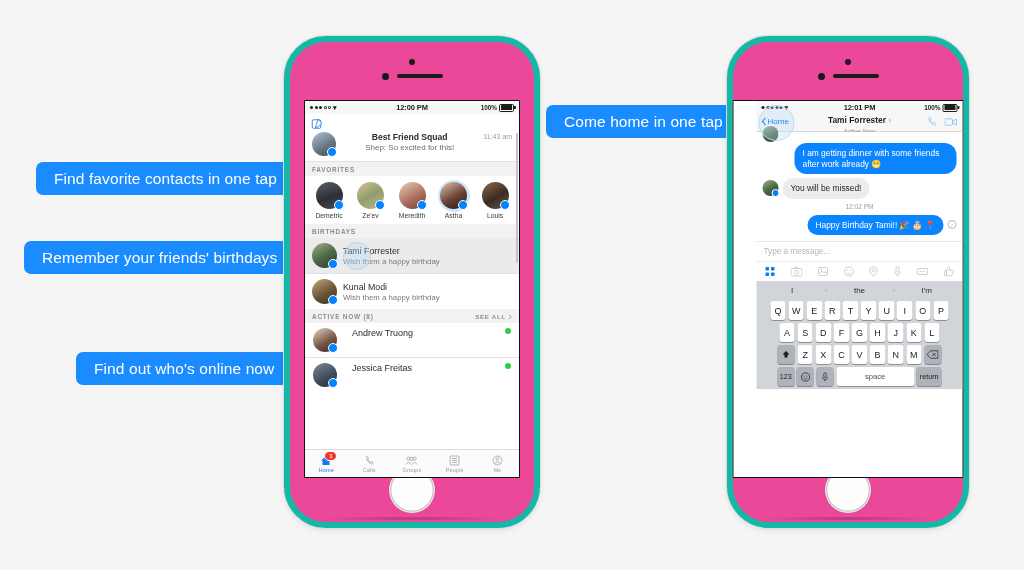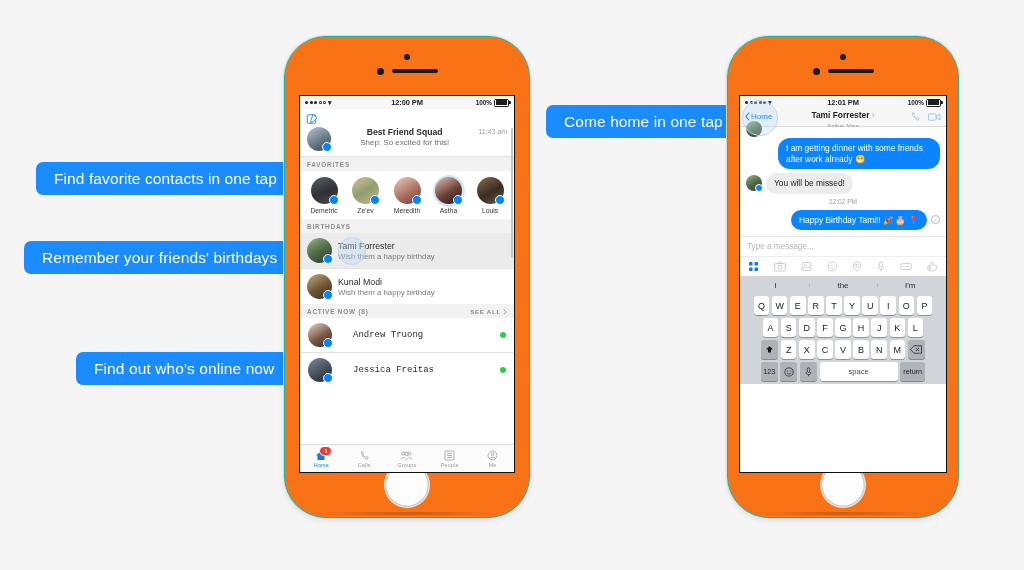--- a/index.html
+++ b/index.html
@@ -36,24 +36,24 @@
     border-left:9px solid #1a8cff;
   }
   #callout-favorites{left:36px;top:162px;}
   #callout-birthdays{left:24px;top:241px;}
   #callout-online{left:76px;top:352px;}
   #callout-home{left:546px;top:105px;align-items:center;}
 
   
   .phone{
     position:absolute;
-    background:#f97316;
+    background:#ec4899;
     border-radius:42px;
     box-shadow:0 0 0 1px #dcdcdc, 0 2px 6px rgba(0,0,0,.10);
-    border:1px solid #14b8a6;
+    border:6px solid #14b8a6;
   }
   .phone::after{ 
     content:"";position:absolute;left:8%;right:8%;bottom:2px;height:3px;
     background:linear-gradient(90deg,rgba(0,0,0,0) 0%,rgba(0,0,0,.18) 50%,rgba(0,0,0,0) 100%);
     border-radius:50%;
   }
   #phone-left{left:284px;top:36px;width:244px;height:480px;}
   #phone-right{left:727px;top:36px;width:230px;height:480px;}
 
   .speaker{
@@ -68,21 +68,21 @@
     background:#fdfdfd;
     box-shadow:0 0 0 1.4px #c9c9c9 inset, 0 0 0 1px #e8e8e8;
   }
 
   .screen{
     position:absolute;left:50%;transform:translateX(-50%);
     background:#ffffff;overflow:hidden;
     border:1.5px solid #111;
   }
   #phone-left .screen{top:58px;width:214px;height:376px;}
-  #phone-right .screen{top:58px;width:206px;height:376px;}
+  #phone-right .screen{top:58px;width:206px;height:376px;padding-left:23px;}
 
   
   .statusbar{
     height:13px;display:flex;align-items:center;
     font-size:7px;color:#1d1d1d;background:#f7f7f7;
     padding:0 5px;font-weight:bold;
   }
   .sb-left{display:flex;align-items:center;gap:2px;flex:1;}
   .sb-dots{display:flex;gap:1.5px;align-items:center;}
   .sb-dots i{width:3px;height:3px;border-radius:50%;background:#1d1d1d;display:block;}
@@ -144,21 +144,21 @@
   .tap-ring{
     position:absolute;width:26px;height:26px;border-radius:50%;
     border:1.2px solid #bcd8f0;background:rgba(180,215,245,.35);
     left:38px;top:50%;transform:translateY(-50%);
   }
   .bday-av{width:25px;height:25px;border-radius:50%;position:relative;flex:0 0 auto;}
   .bday-av .img{width:100%;height:100%;border-radius:50%;overflow:hidden;display:block;}
   .bday-name{font-size:8.8px;color:#2b2b2b;margin-bottom:1px;}
   .bday-sub{font-size:7.8px;color:#7a7a7a;}
 
-  .active-row{display:flex;gap:21px;align-items:center;padding:5px 8px;background:#fff;font-family:Liberation Mono, monospace;}
+  .active-row{display:flex;gap:15px;padding:5px 8px;background:#fff;}
   .active-av{width:24px;height:24px;border-radius:50%;position:relative;flex:0 0 auto;}
   .active-av .img{width:100%;height:100%;border-radius:50%;overflow:hidden;display:block;}
   .active-name{flex:1;font-size:9px;color:#2b2b2b;}
   .dot-online{width:6px;height:6px;border-radius:50%;background:#2fcc4a;flex:0 0 auto;}
 
   .tabbar{
     position:absolute;left:0;right:0;bottom:0;height:27px;background:#fbfbfb;
     border-top:1px solid #dcdcdc;display:flex;align-items:center;
   }
   .tab{flex:1;display:flex;flex-direction:column;align-items:center;gap:1px;position:relative;}

